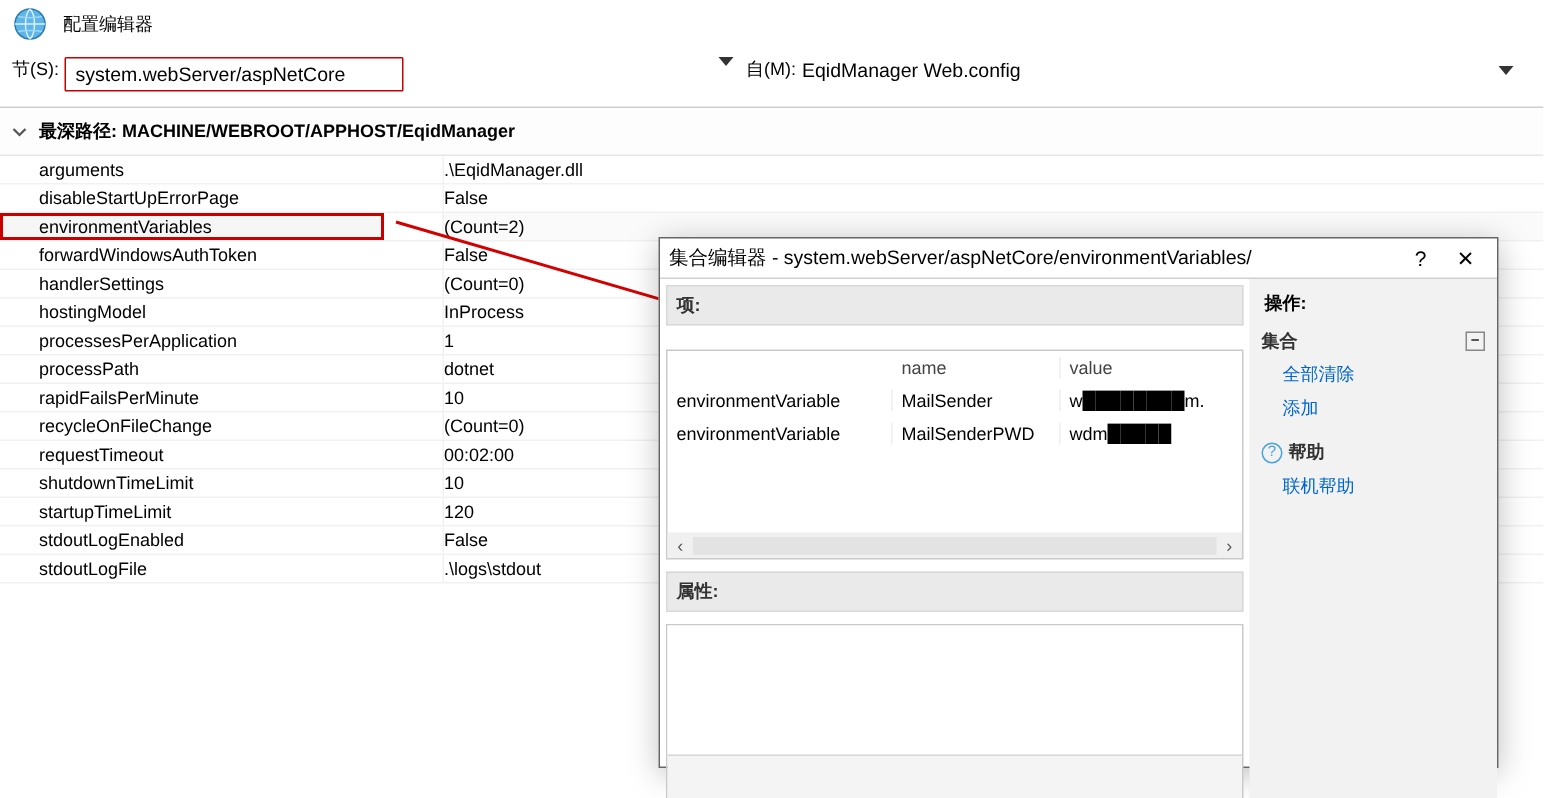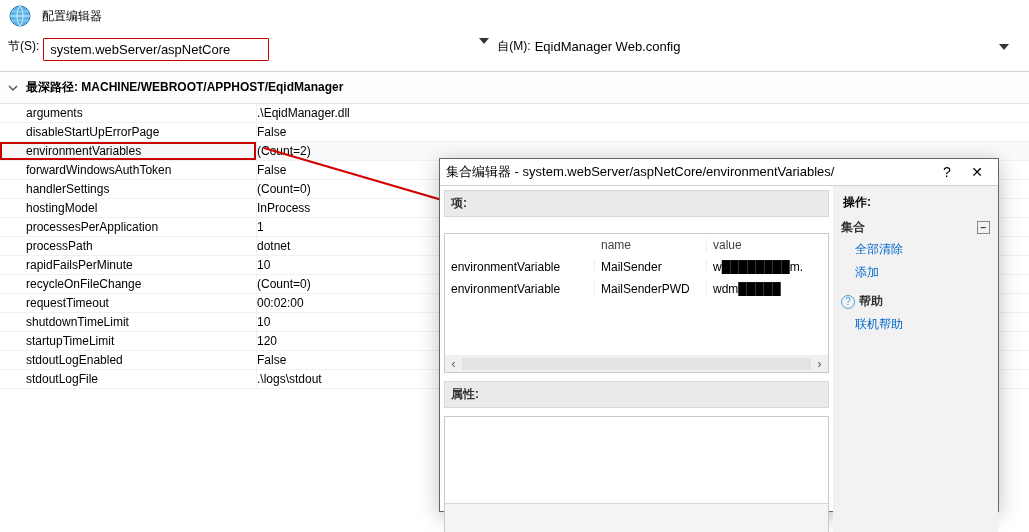--- a/index.html
+++ b/index.html
@@ -78,20 +78,21 @@
   }
   .chevron svg { display: block; }
   .prop-grid {
     border-top: 1px solid #e6e6e6;
   }
   .prop-row {
     display: flex;
     height: 19px;
     line-height: 19px;
     border-bottom: 1px solid #f1f1f1;
+    gap: 39px;
   }
   .prop-key {
     width: 256px;
     padding-left: 26px;
   }
   .prop-val {
     padding-left: 0;
     border-left: 1px solid #f1f1f1;
     flex: 1;
   }

